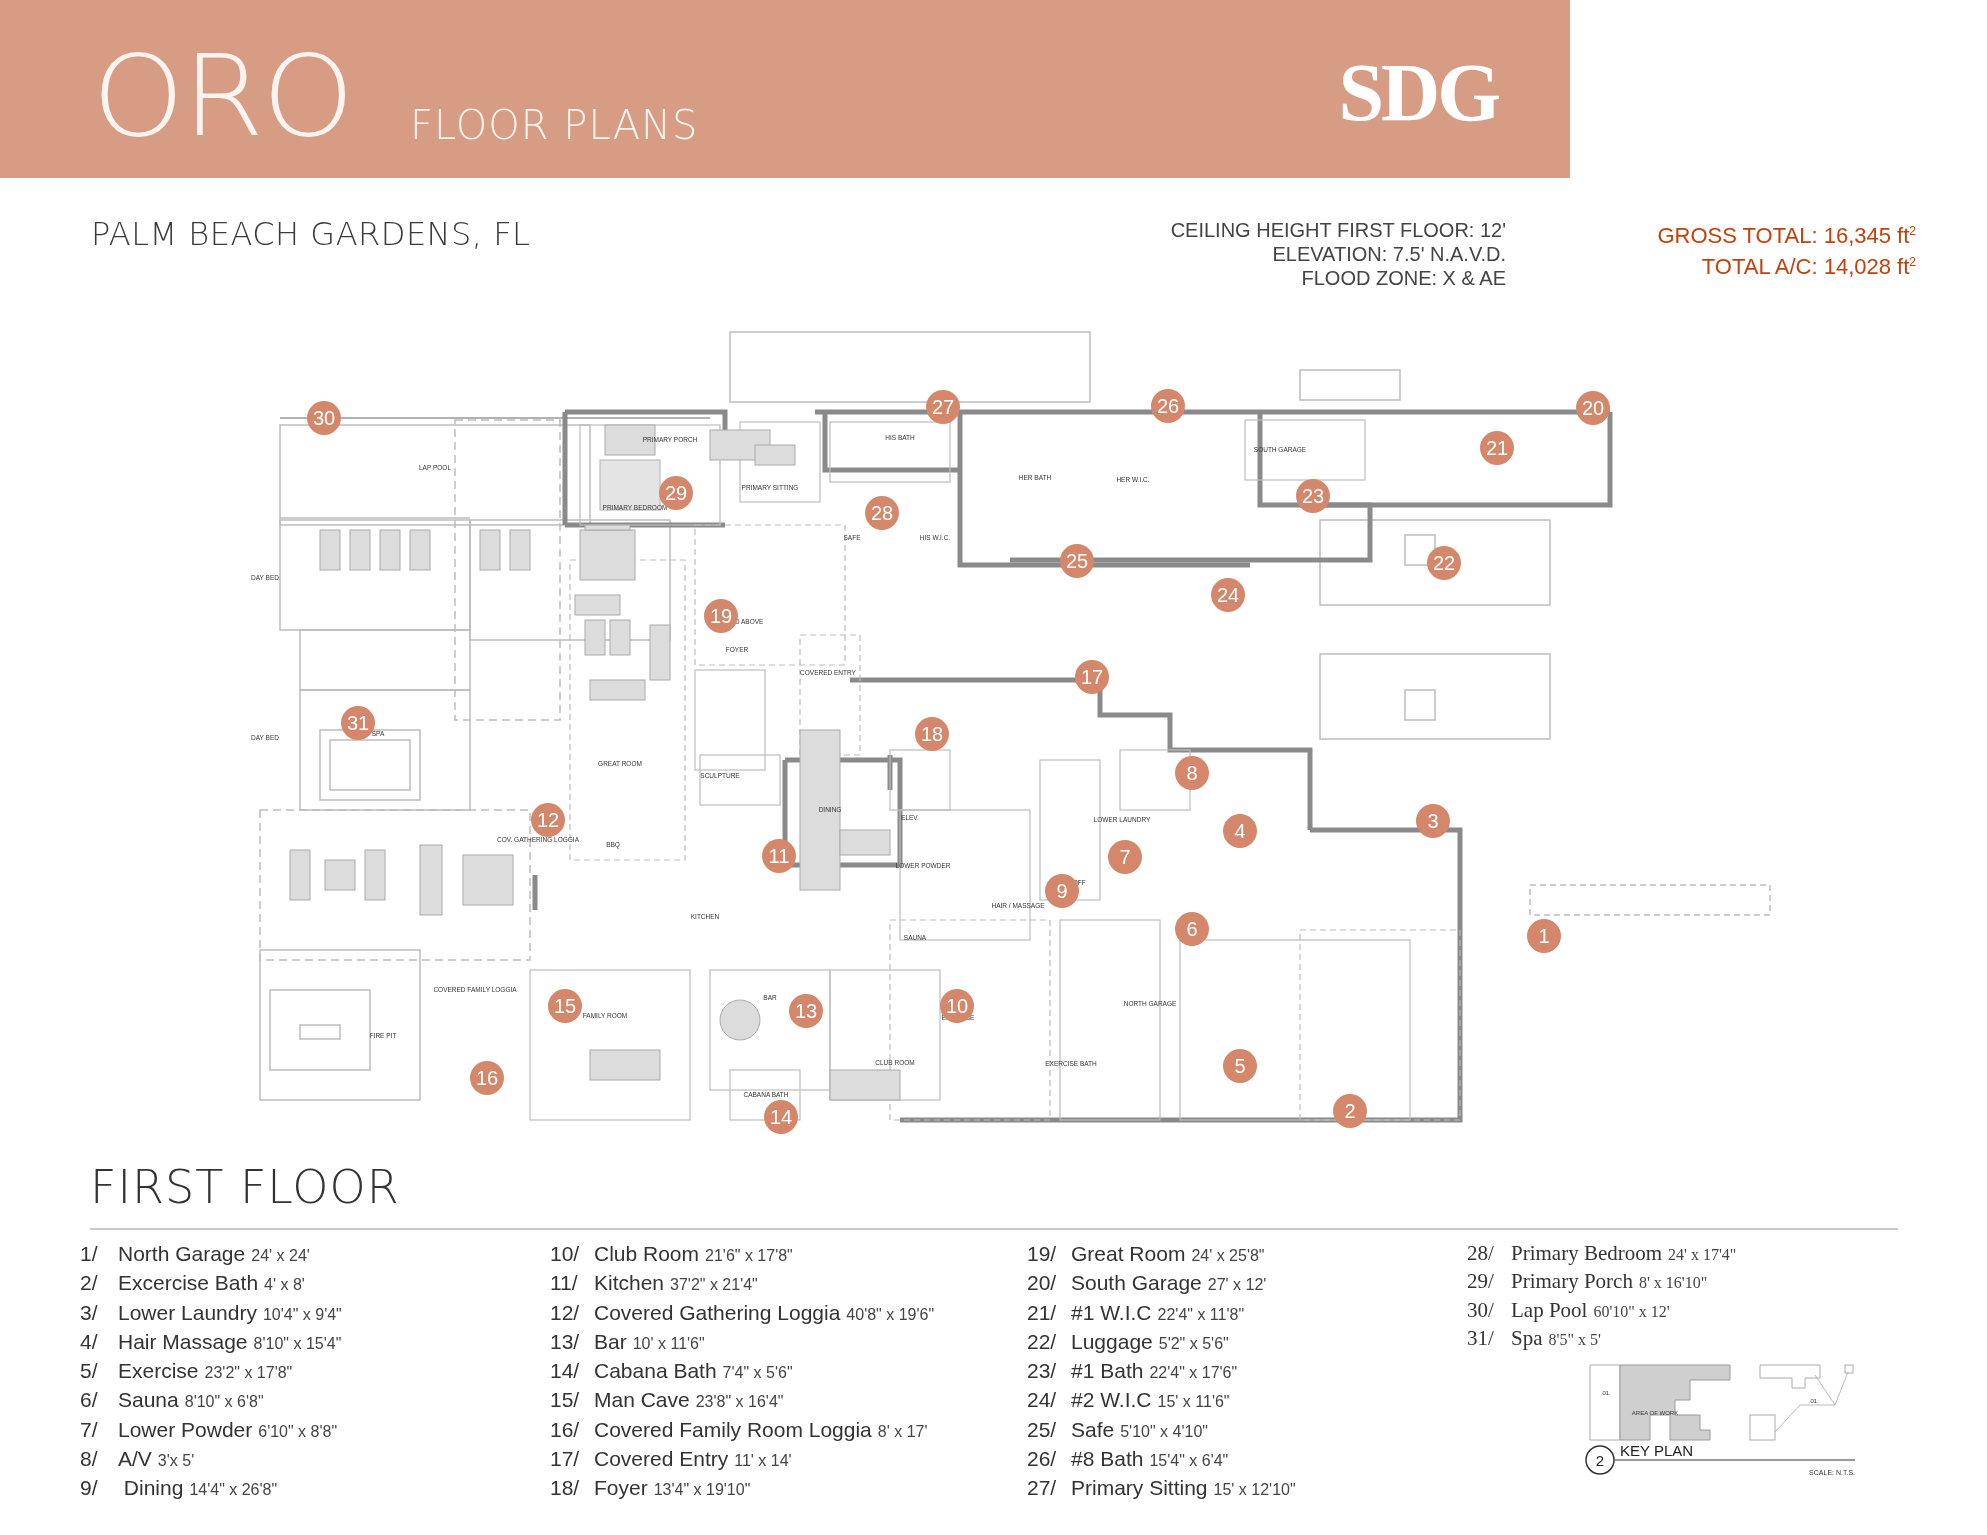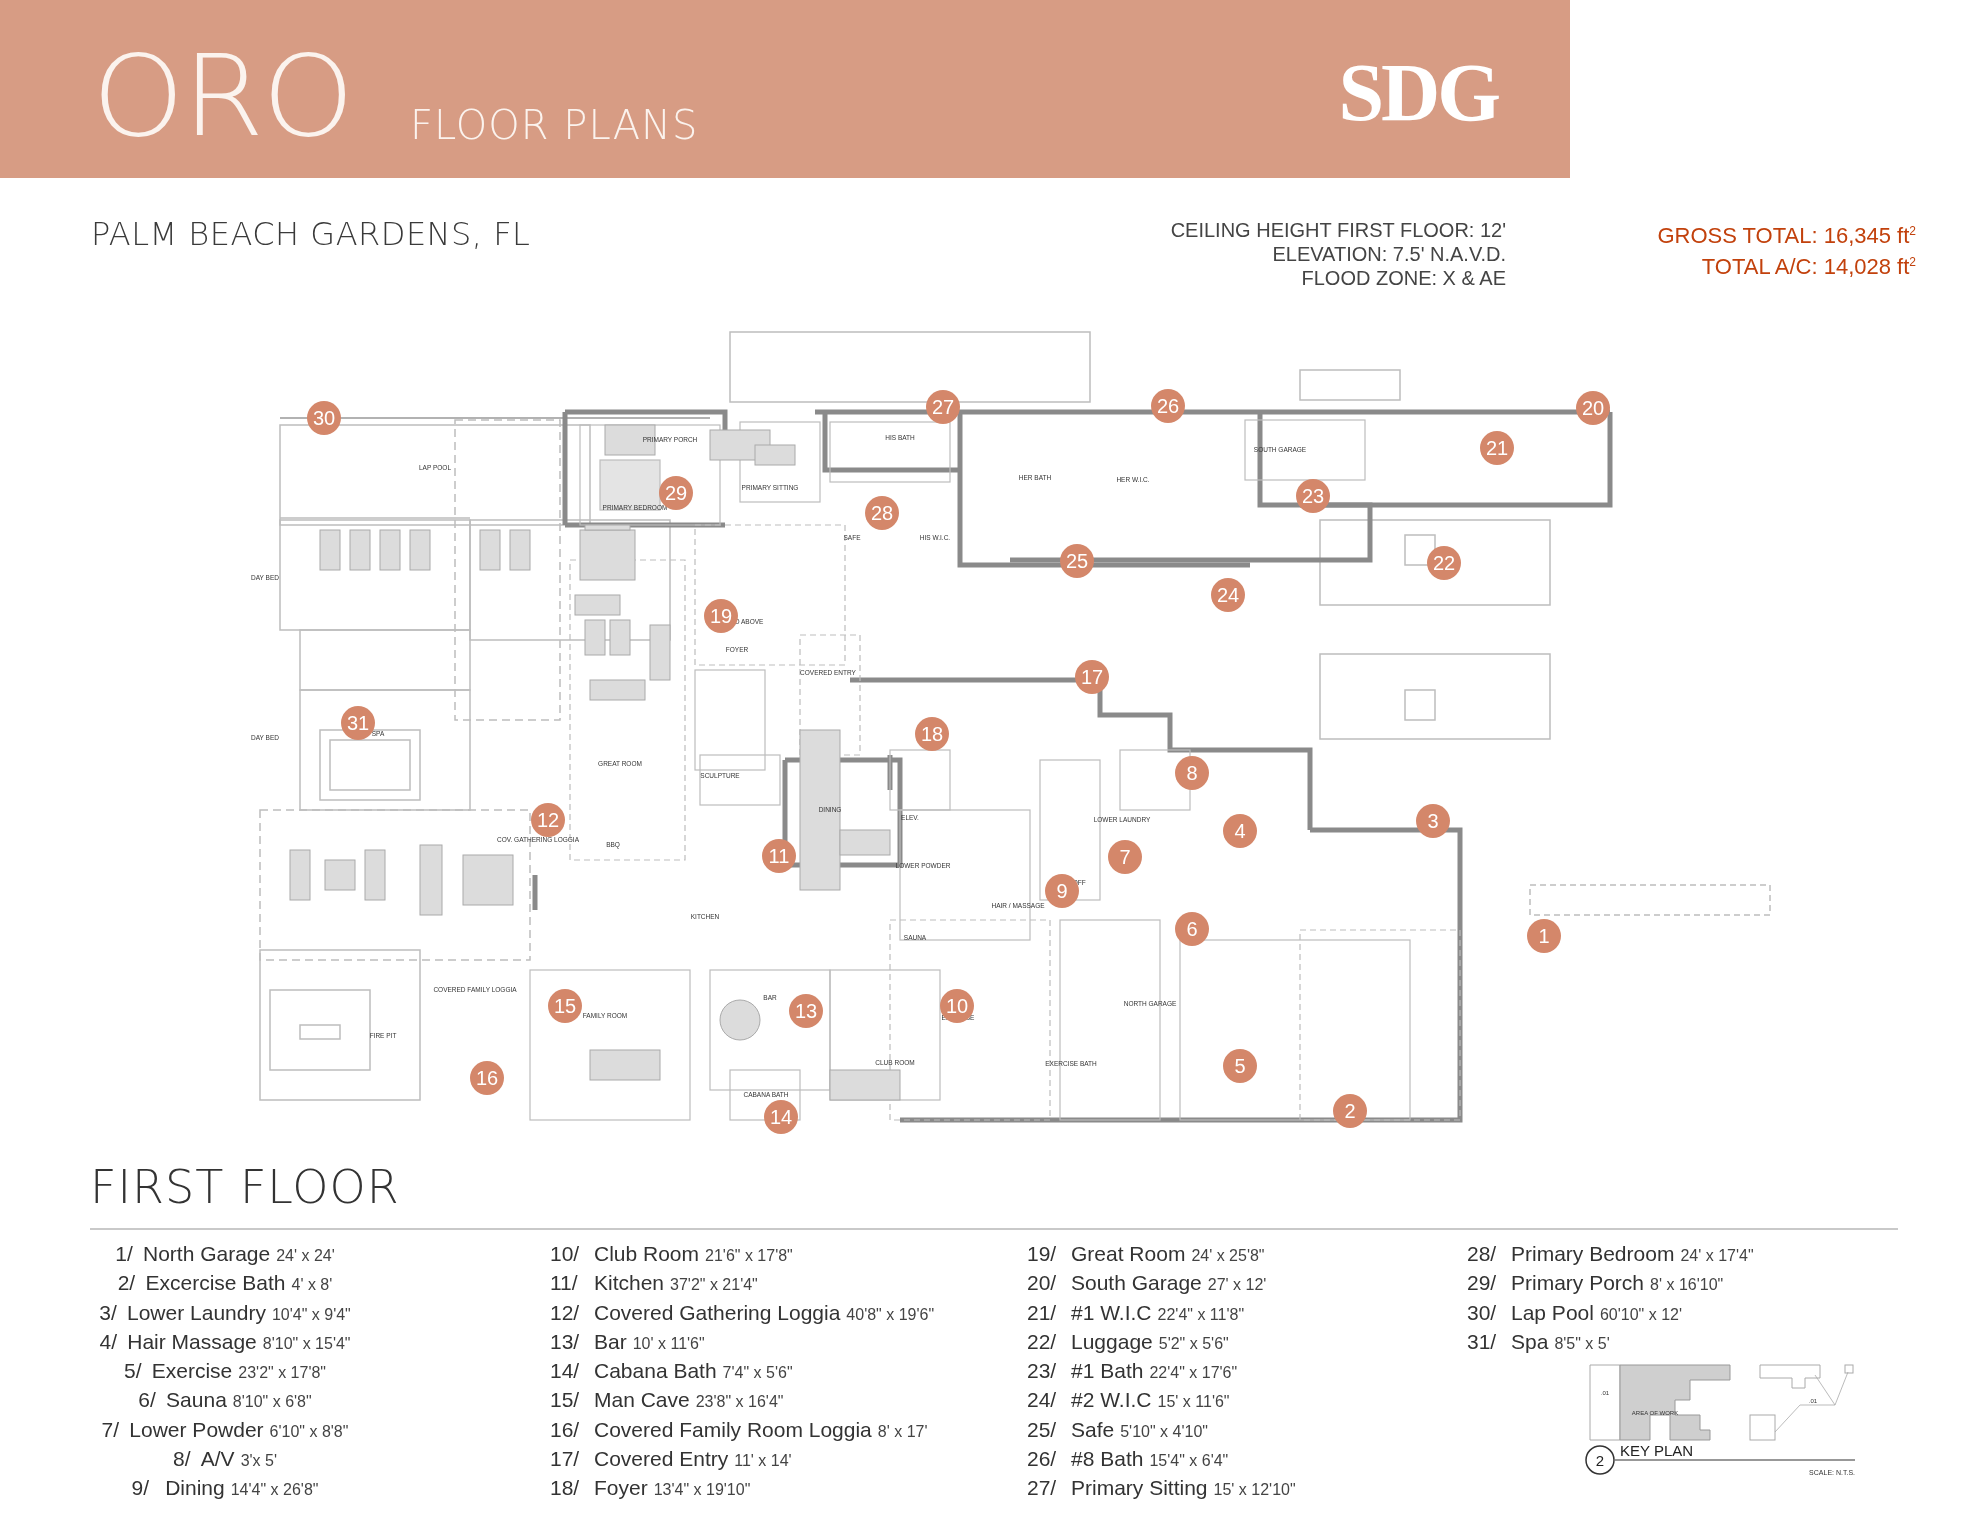--- a/index.html
+++ b/index.html
@@ -19,24 +19,24 @@
   .plan { position: absolute; left: 240px; top: 330px; width: 1540px; height: 840px; }
   .plan svg { width: 100%; height: 100%; }
 
   .floor-title { position: absolute; left: 90px; top: 1160px; font-family: "DejaVu Sans", sans-serif; font-size: 46px; letter-spacing: 1px; color: #333; font-weight: 300; }
   .floor-rule { position: absolute; left: 90px; top: 1228px; width: 1808px; height: 2px; background: #c9c9c9; }
 
   .legend { position: absolute; top: 1240px; font-size: 21px; line-height: 27.3px; color: #333; }
   .legend .row { white-space: nowrap; }
   .legend .num { display: inline-block; width: 38px; }
   .legend .dim { font-size: 16px; margin-left: 6px; color: #444; }
-  .col1 { left: 89px; text-align: center; } .col1 .num { width: 38px; }
+  .col1 { left: 80px; } .col1 .num { width: 38px; }
   .col2 { left: 550px; } .col2 .num { width: 44px; }
   .col3 { left: 1008px; margin-left: 19px; } .col3 .num { width: 44px; }
-  .col4 { left: 1467px; } .col4 .num { width: 44px; }
+  .col4 { left: 1467px; font-family: Liberation Serif, serif; } .col4 .num { width: 44px; }
 
   .keyplan { position: absolute; left: 1580px; top: 1360px; width: 300px; height: 130px; }
 
   .marker circle { fill: #d4876a; }
   .marker text { fill: #fff; font-family: "Liberation Sans", sans-serif; font-size: 20px; text-anchor: middle; dominant-baseline: central; }
   .rlabel { font-family: "Liberation Sans", sans-serif; font-size: 6.5px; fill: #333; text-anchor: middle; }
 </style>
 </head>
 <body>
 

